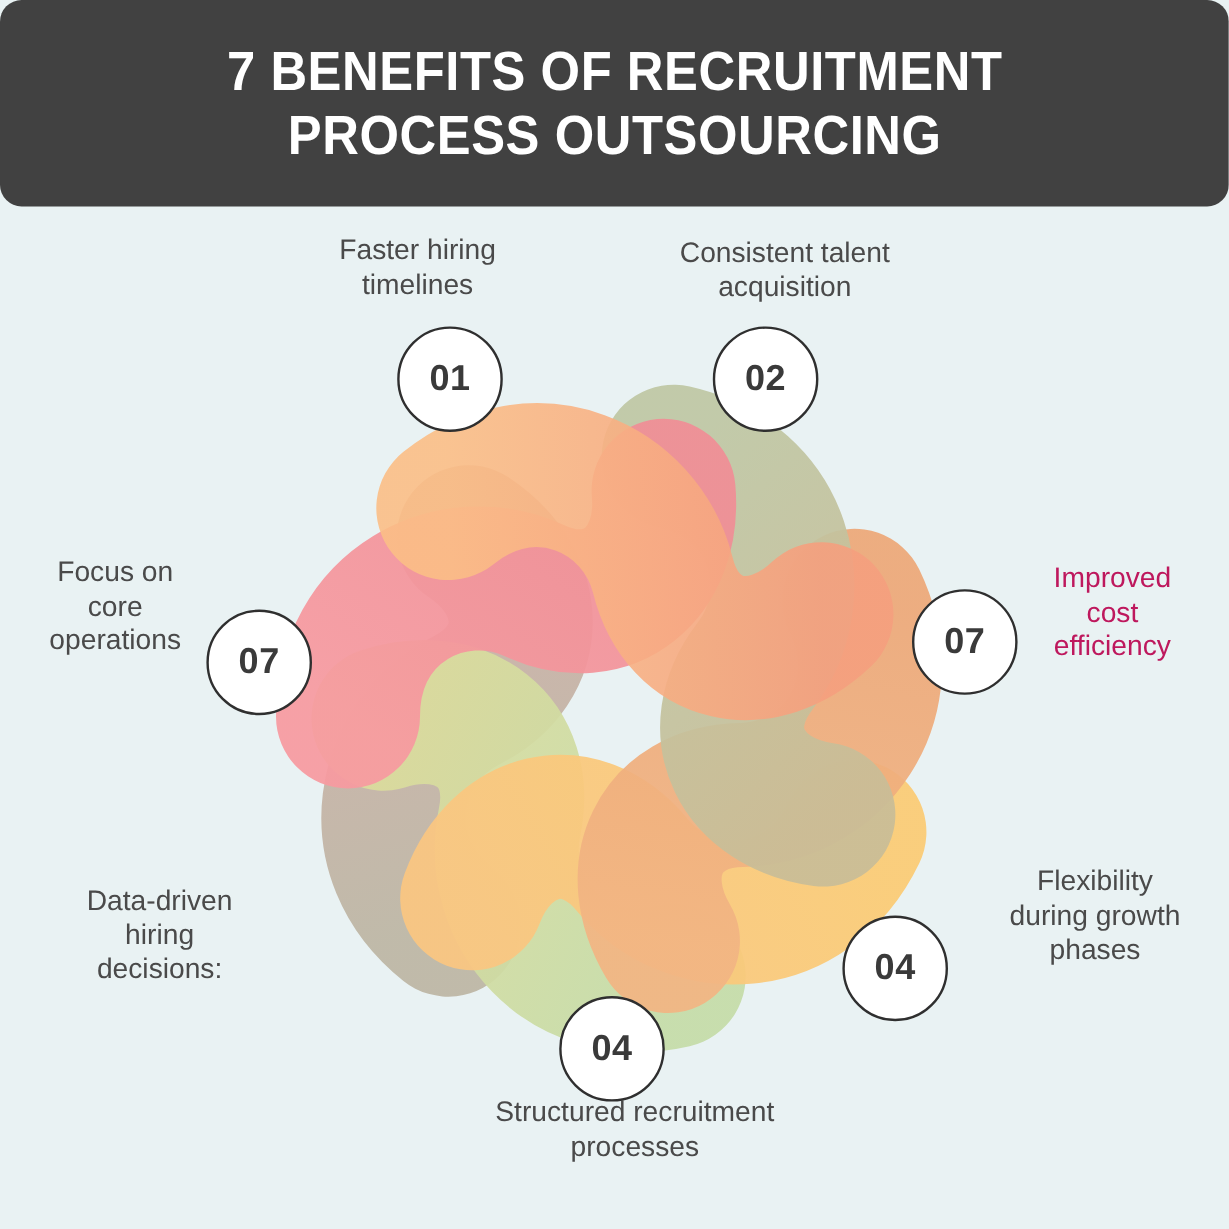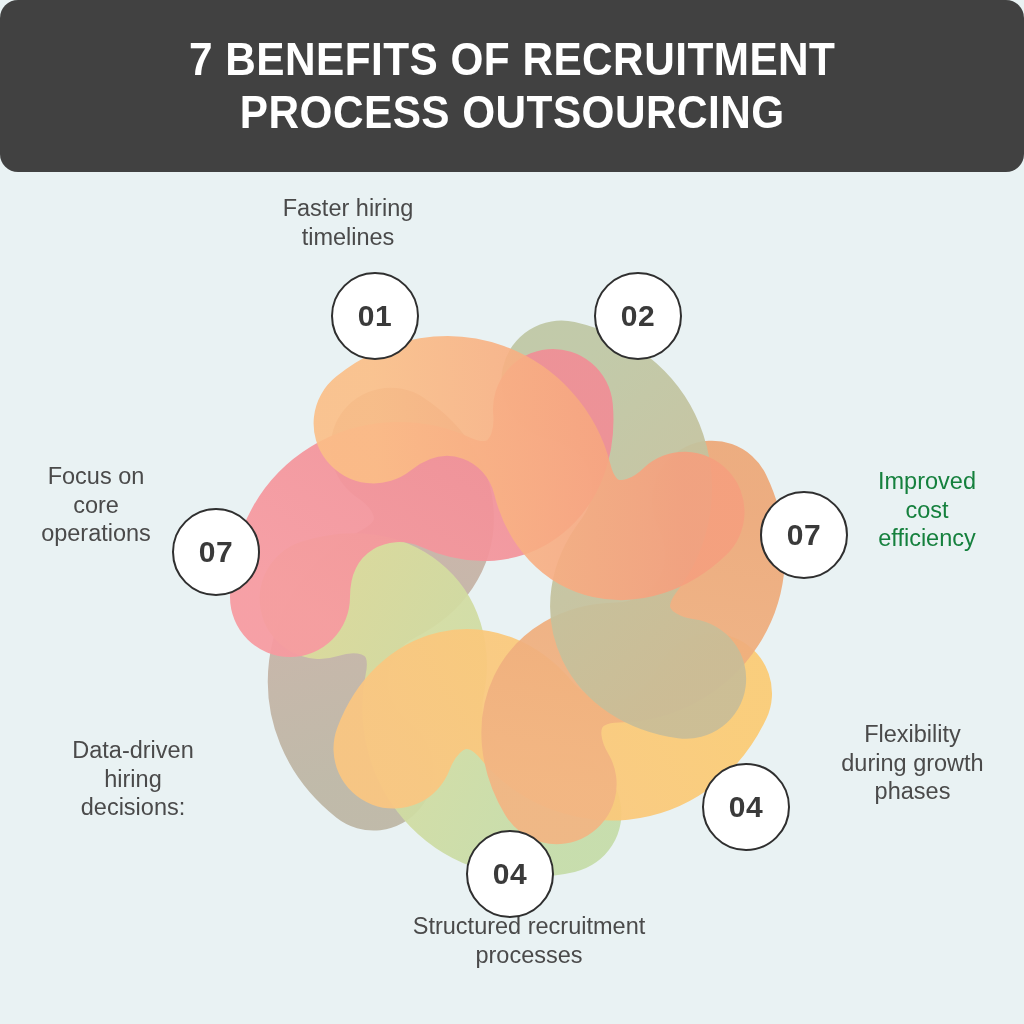--- a/index.html
+++ b/index.html
@@ -176,21 +176,23 @@
   </div>
   <div class="num-circle" id="circle-05" style="background: rgb(255, 255, 255); border-color: rgb(47, 47, 47);">
     <span class="num-text">04</span>
   </div>
   <div class="num-circle" id="circle-07" style="background: rgb(255, 255, 255); border-color: rgb(47, 47, 47);">
     <span class="num-text">07</span>
   </div>
 
   <div class="pet-label lbl-center" id="label-01" style="color: rgb(74, 74, 74);">Faster hiring
 timelines</div>
-  <div class="pet-label lbl-center" id="label-03" style="color: #15803d;">Improved
+  <div class="pet-label lbl-center" id="label-02" style="color: rgb(74, 74, 74);">Consistent talent
+acquisition</div>
+  <div class="pet-label lbl-center" id="label-03" style="color: #be185d;">Improved
 cost
 efficiency</div>
   <div class="pet-label lbl-center" id="label-04" style="color: rgb(74, 74, 74);">Flexibility
 during growth
 phases</div>
   <div class="pet-label lbl-center" id="label-05" style="color: rgb(74, 74, 74);">Structured recruitment
 processes</div>
   <div class="pet-label lbl-center" id="label-06" style="color: rgb(74, 74, 74);">Data-driven
 hiring
 decisions:</div>

